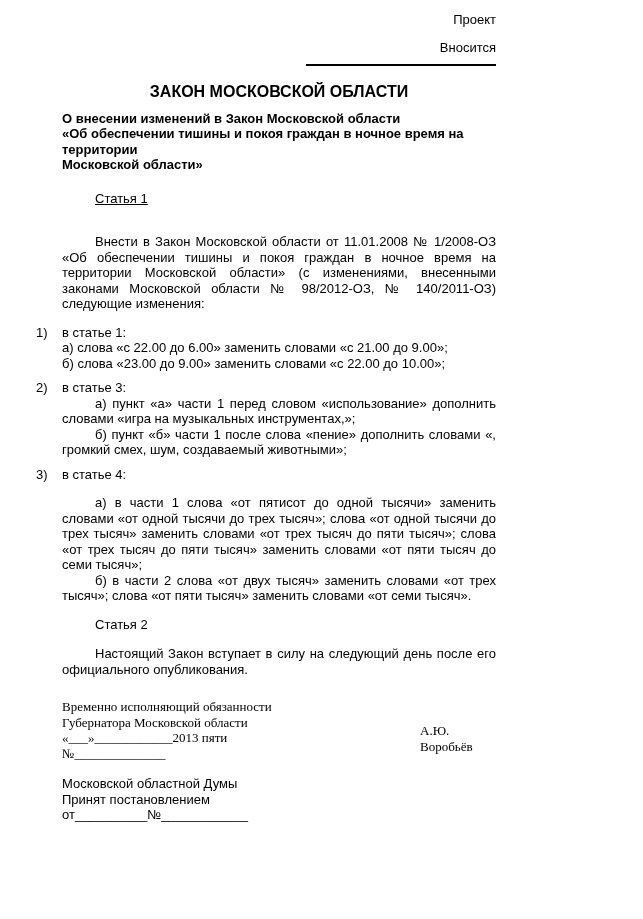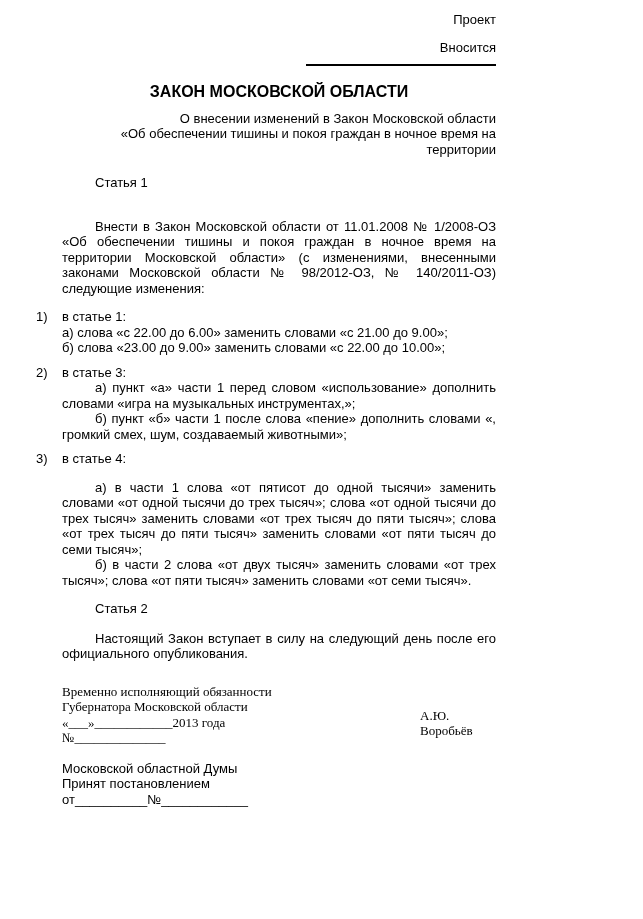--- a/index.html
+++ b/index.html
@@ -22,24 +22,24 @@
     margin-left: auto;
     width: 190px; height: 11px;
     border-bottom: 2px solid #000;
   }
   .doc-title {
     margin-top: 18px;
     text-align: center;
     font-weight: bold;
     font-size: 16px;
   }
-  .subtitle { text-align: right; font-weight: normal; }
+  .subtitle { text-align: left; font-weight: bold; }
   .subtitle-first { margin-top: 11px; }
   .article-heading { padding-left: 33px; }
-  .article-1-heading { margin-top: 18px; }
+  .article-1-heading { margin-top: 18px; text-decoration: underline; }
   .article-2-heading { margin-top: 13px; }
   .body-par {
     text-align: justify;
     text-indent: 33px;
   }
   .intro-par { margin-top: 28px; }
   .article-2-body { margin-top: 14px; }
   .num-item { position: relative; }
   .item-1 { margin-top: 13px; }
   .item-2, .item-3 { margin-top: 9px; }
@@ -58,20 +58,21 @@
   <div class="right-block">
     <div class="draft-label">Проект</div>
     <div>Вносится</div>
     <div class="submitted-underline"></div>
   </div>
 
   <div class="doc-title">ЗАКОН МОСКОВСКОЙ ОБЛАСТИ</div>
 
   <div class="subtitle subtitle-first">О внесении изменений в Закон Московской области</div>
   <div class="subtitle">«Об обеспечении тишины и покоя граждан в ночное время на территории</div>
+  <div class="subtitle">Московской области»</div>
 
   <div class="article-heading article-1-heading">Статья 1</div>
 
   <p class="body-par intro-par">Внести в Закон Московской области от 11.01.2008 № 1/2008-ОЗ «Об обеспечении тишины и покоя граждан в ночное время на территории Московской области» (с изменениями, внесенными законами Московской области № 98/2012-ОЗ, № 140/2011-ОЗ) следующие изменения:</p>
 
   <div class="num-item item-1">
     <span class="item-number">1)</span>
     <div>в статье 1:</div>
     <div>а) слова «с 22.00 до 6.00» заменить словами «с 21.00 до 9.00»;</div>
     <div>б) слова «23.00 до 9.00» заменить словами «с 22.00 до 10.00»;</div>
@@ -92,21 +93,21 @@
   </div>
 
   <div class="article-heading article-2-heading">Статья 2</div>
 
   <p class="body-par article-2-body">Настоящий Закон вступает в силу на следующий день после его официального опубликования.</p>
 
   <div class="signature-block">
     <div>Временно исполняющий обязанности</div>
     <div>Губернатора Московской области</div>
     <span class="signatory-name">А.Ю. Воробьёв</span>
-    <div>«___»____________2013 года</div>
+    <div>«___»____________2013 пяти</div>
     <div>№______________</div>
   </div>
 
   <div class="adoption-block">
     <div>Московской областной Думы</div>
     <div>Принят постановлением</div>
     <div>от__________№____________</div>
   </div>
 
 </div>

